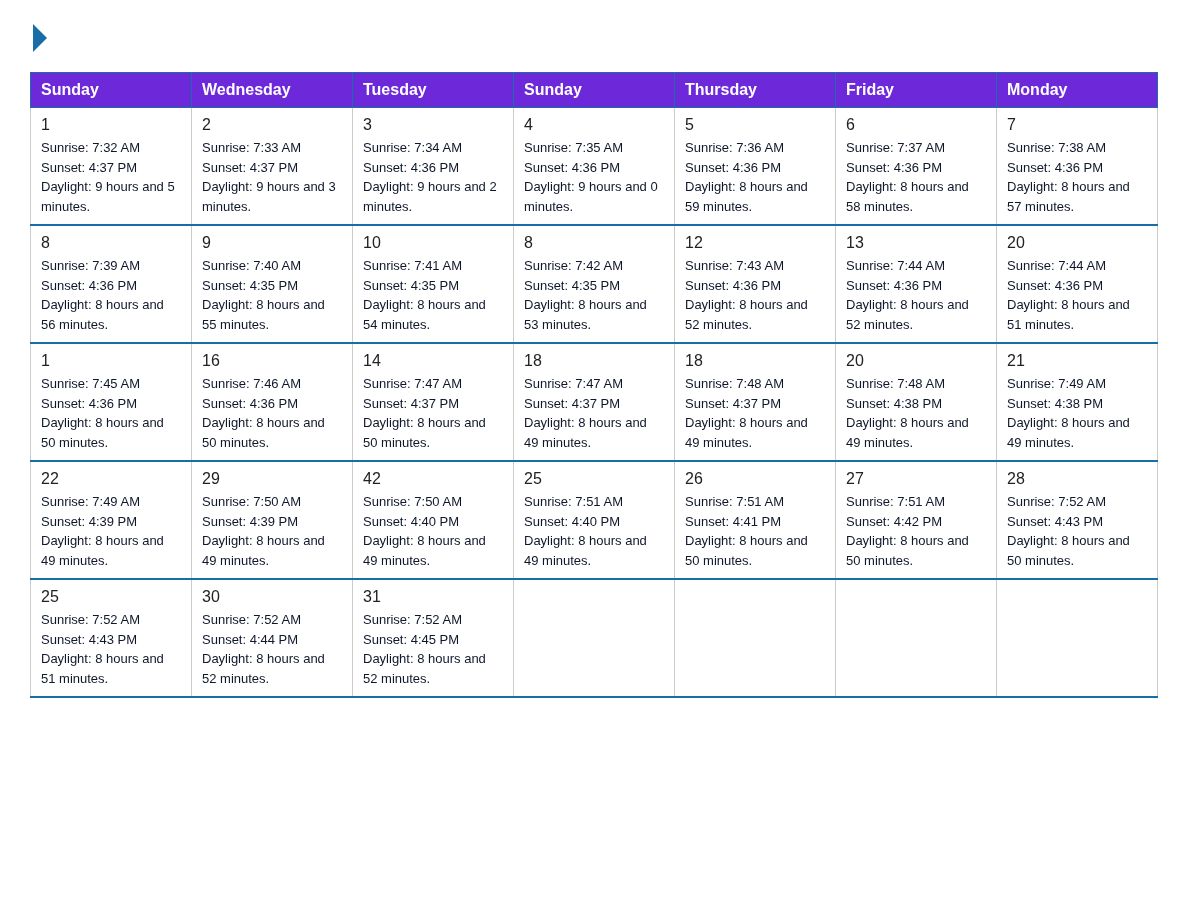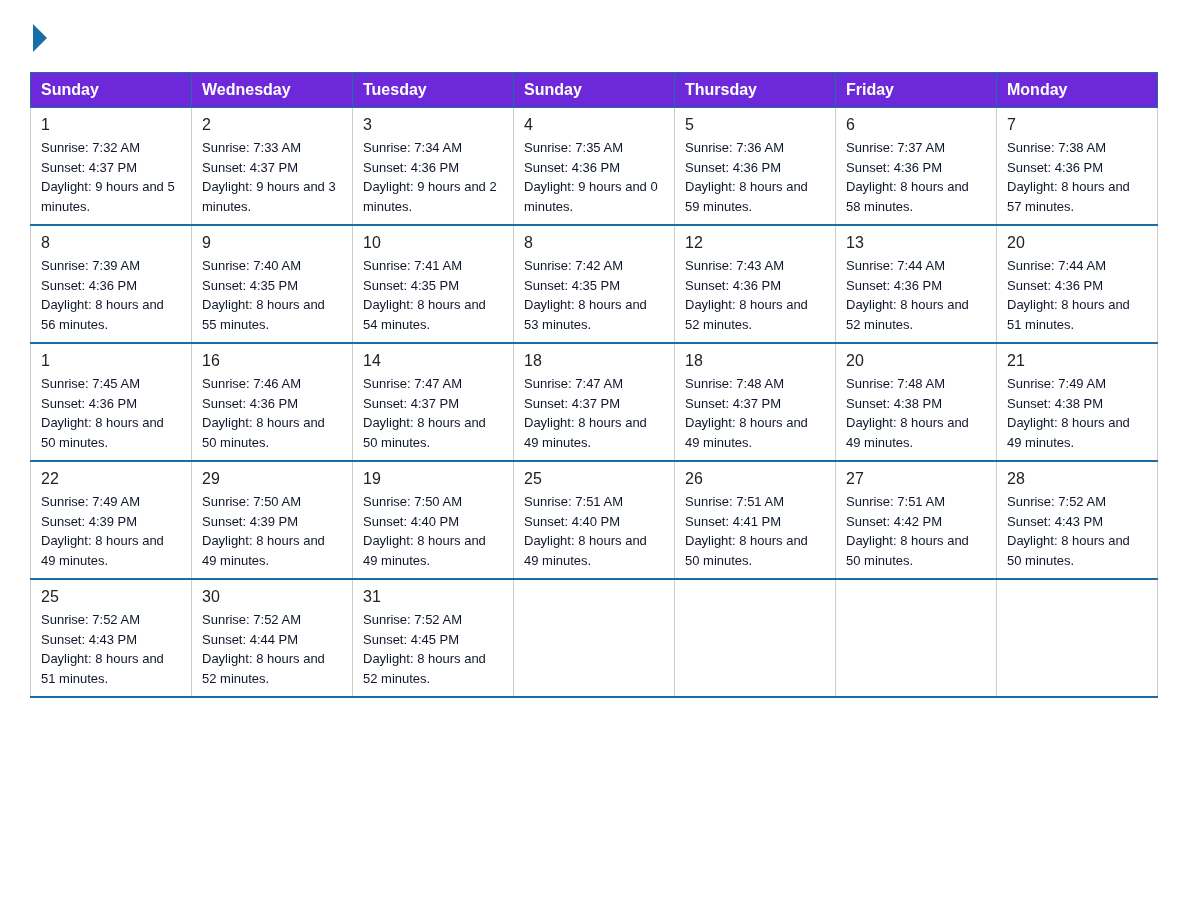--- a/index.html
+++ b/index.html
@@ -179,21 +179,21 @@
         <td><span class="day-num">20</span>
 <span class="day-info">Sunrise: 7:48 AM<br>Sunset: 4:38 PM<br>Daylight: 8 hours and 49 minutes.</span></td>
         <td><span class="day-num">21</span>
 <span class="day-info">Sunrise: 7:49 AM<br>Sunset: 4:38 PM<br>Daylight: 8 hours and 49 minutes.</span></td>
       </tr>
       <tr>
         <td><span class="day-num">22</span>
 <span class="day-info">Sunrise: 7:49 AM<br>Sunset: 4:39 PM<br>Daylight: 8 hours and 49 minutes.</span></td>
         <td><span class="day-num">29</span>
 <span class="day-info">Sunrise: 7:50 AM<br>Sunset: 4:39 PM<br>Daylight: 8 hours and 49 minutes.</span></td>
-        <td><span class="day-num">19</span>
+        <td><span class="day-num">42</span>
 <span class="day-info">Sunrise: 7:50 AM<br>Sunset: 4:40 PM<br>Daylight: 8 hours and 49 minutes.</span></td>
         <td><span class="day-num">25</span>
 <span class="day-info">Sunrise: 7:51 AM<br>Sunset: 4:40 PM<br>Daylight: 8 hours and 49 minutes.</span></td>
         <td><span class="day-num">26</span>
 <span class="day-info">Sunrise: 7:51 AM<br>Sunset: 4:41 PM<br>Daylight: 8 hours and 50 minutes.</span></td>
         <td><span class="day-num">27</span>
 <span class="day-info">Sunrise: 7:51 AM<br>Sunset: 4:42 PM<br>Daylight: 8 hours and 50 minutes.</span></td>
         <td><span class="day-num">28</span>
 <span class="day-info">Sunrise: 7:52 AM<br>Sunset: 4:43 PM<br>Daylight: 8 hours and 50 minutes.</span></td>
       </tr>

